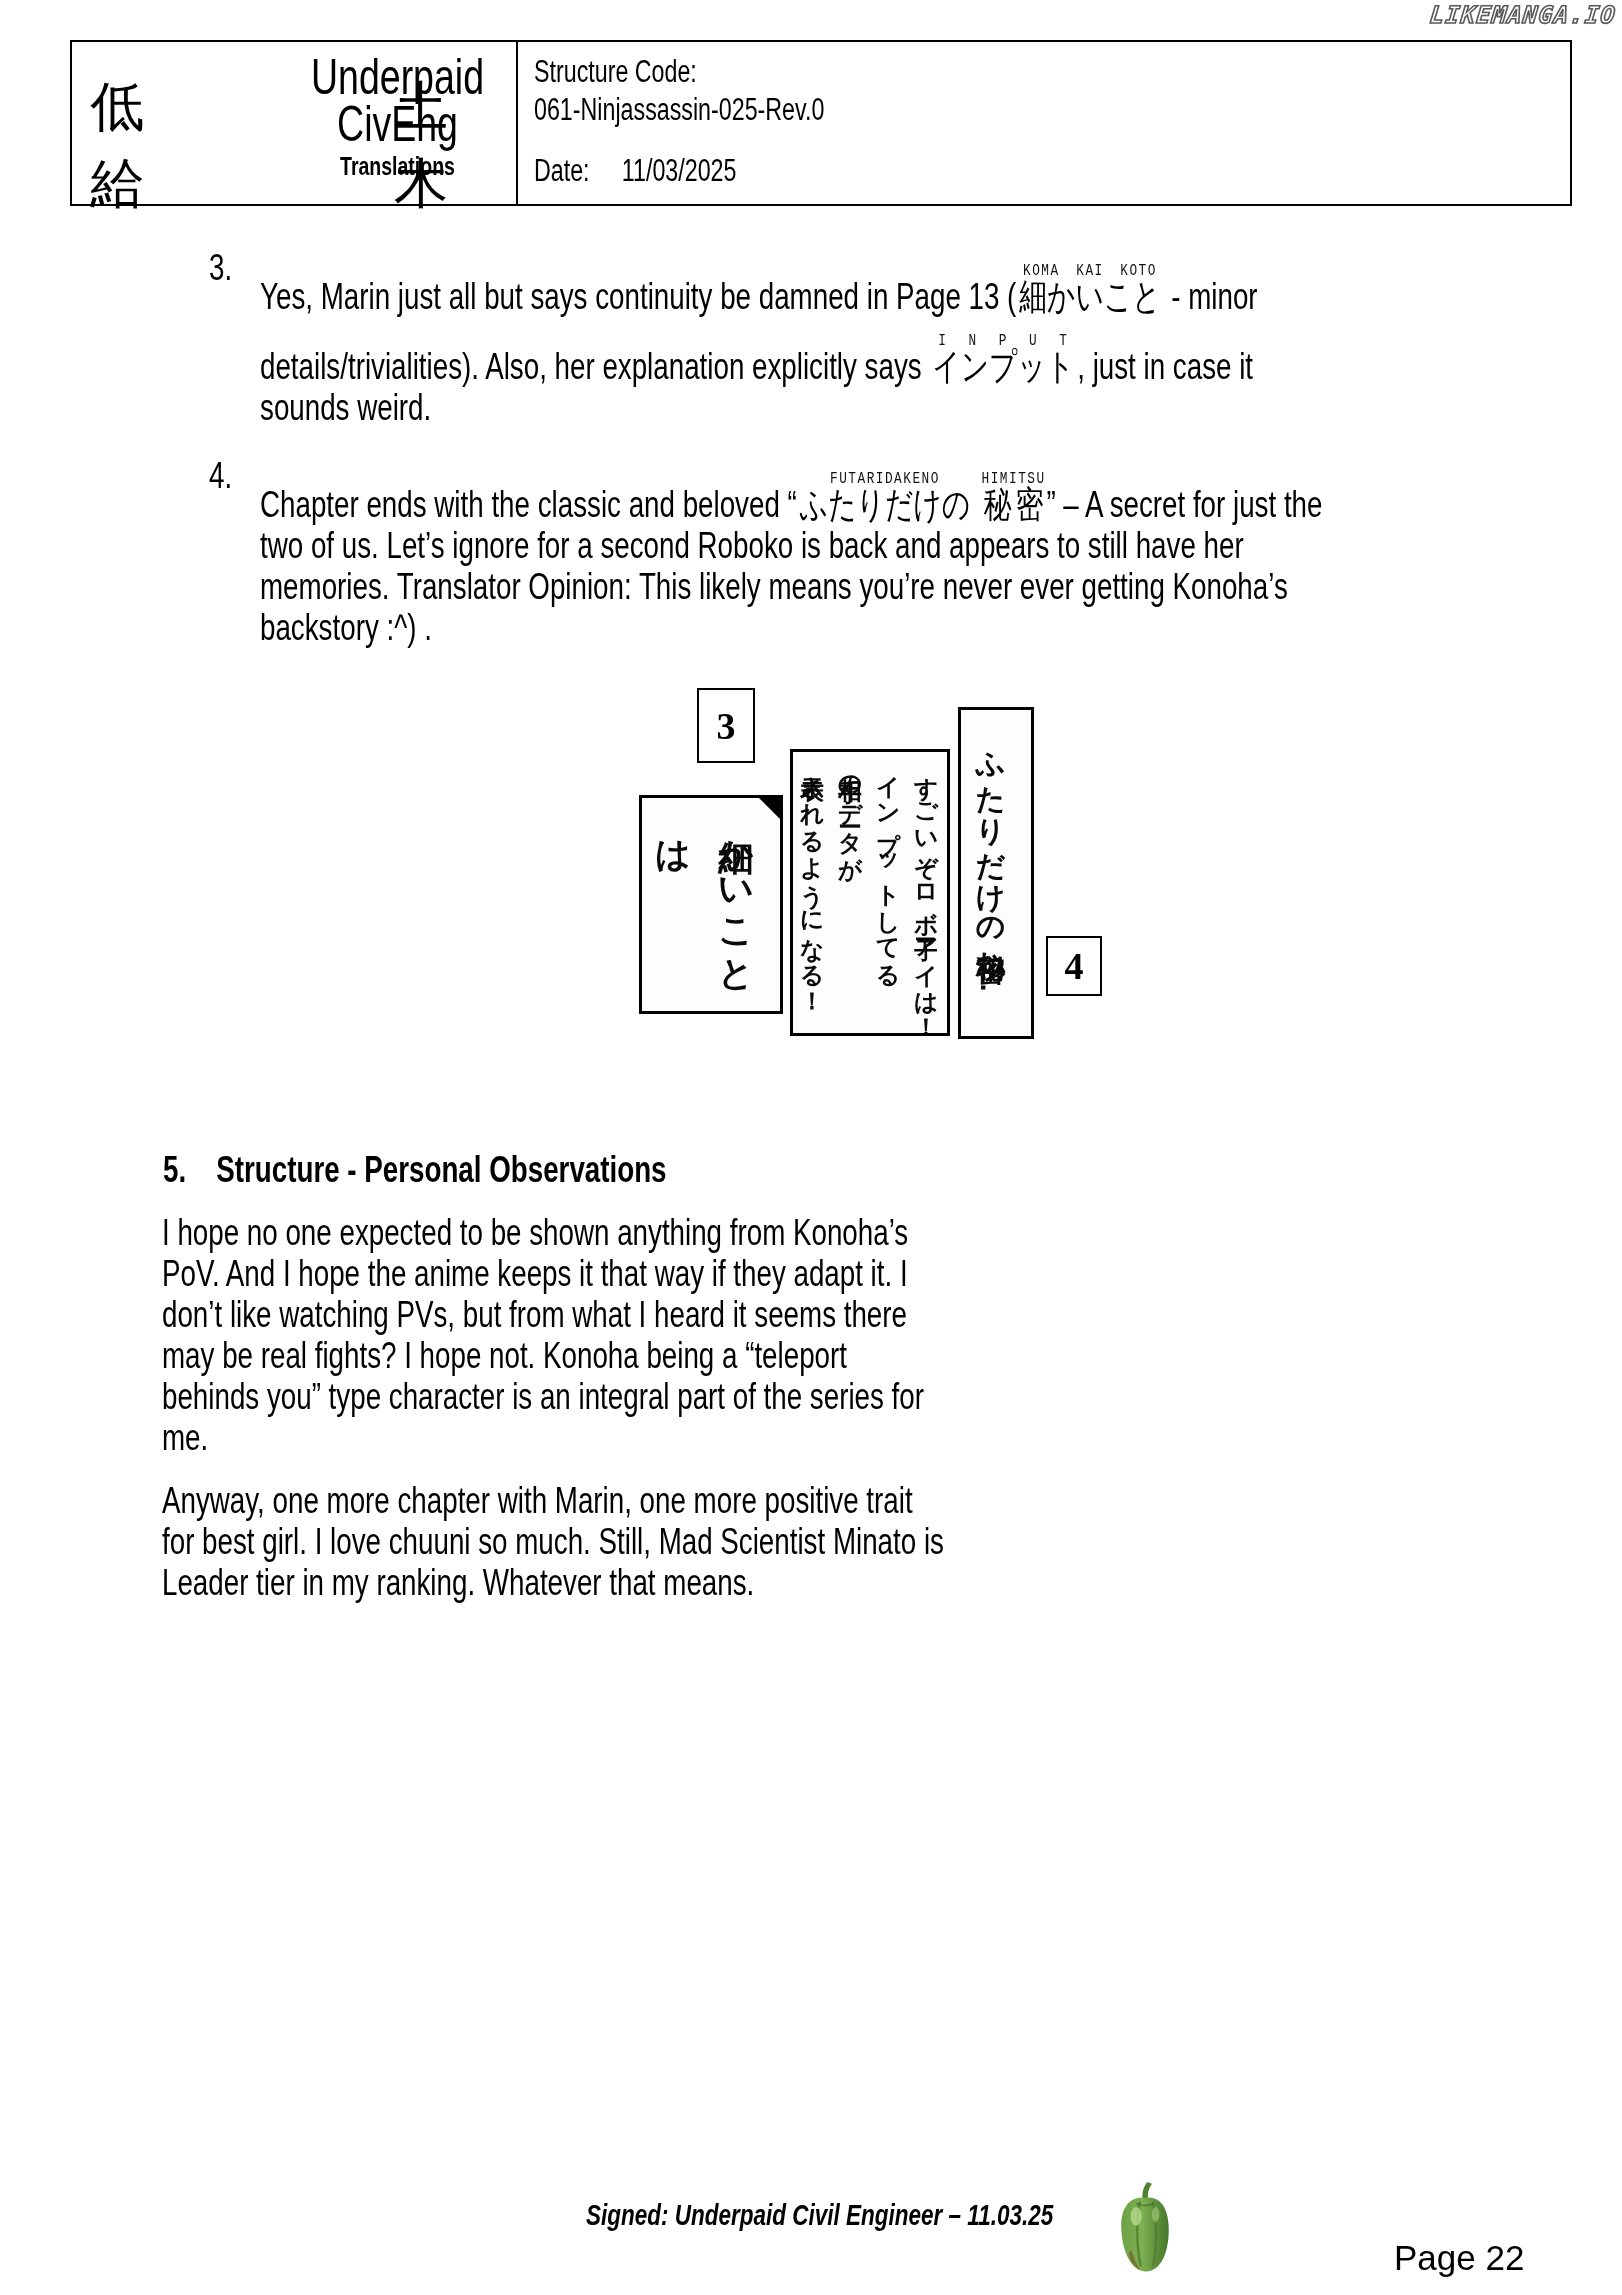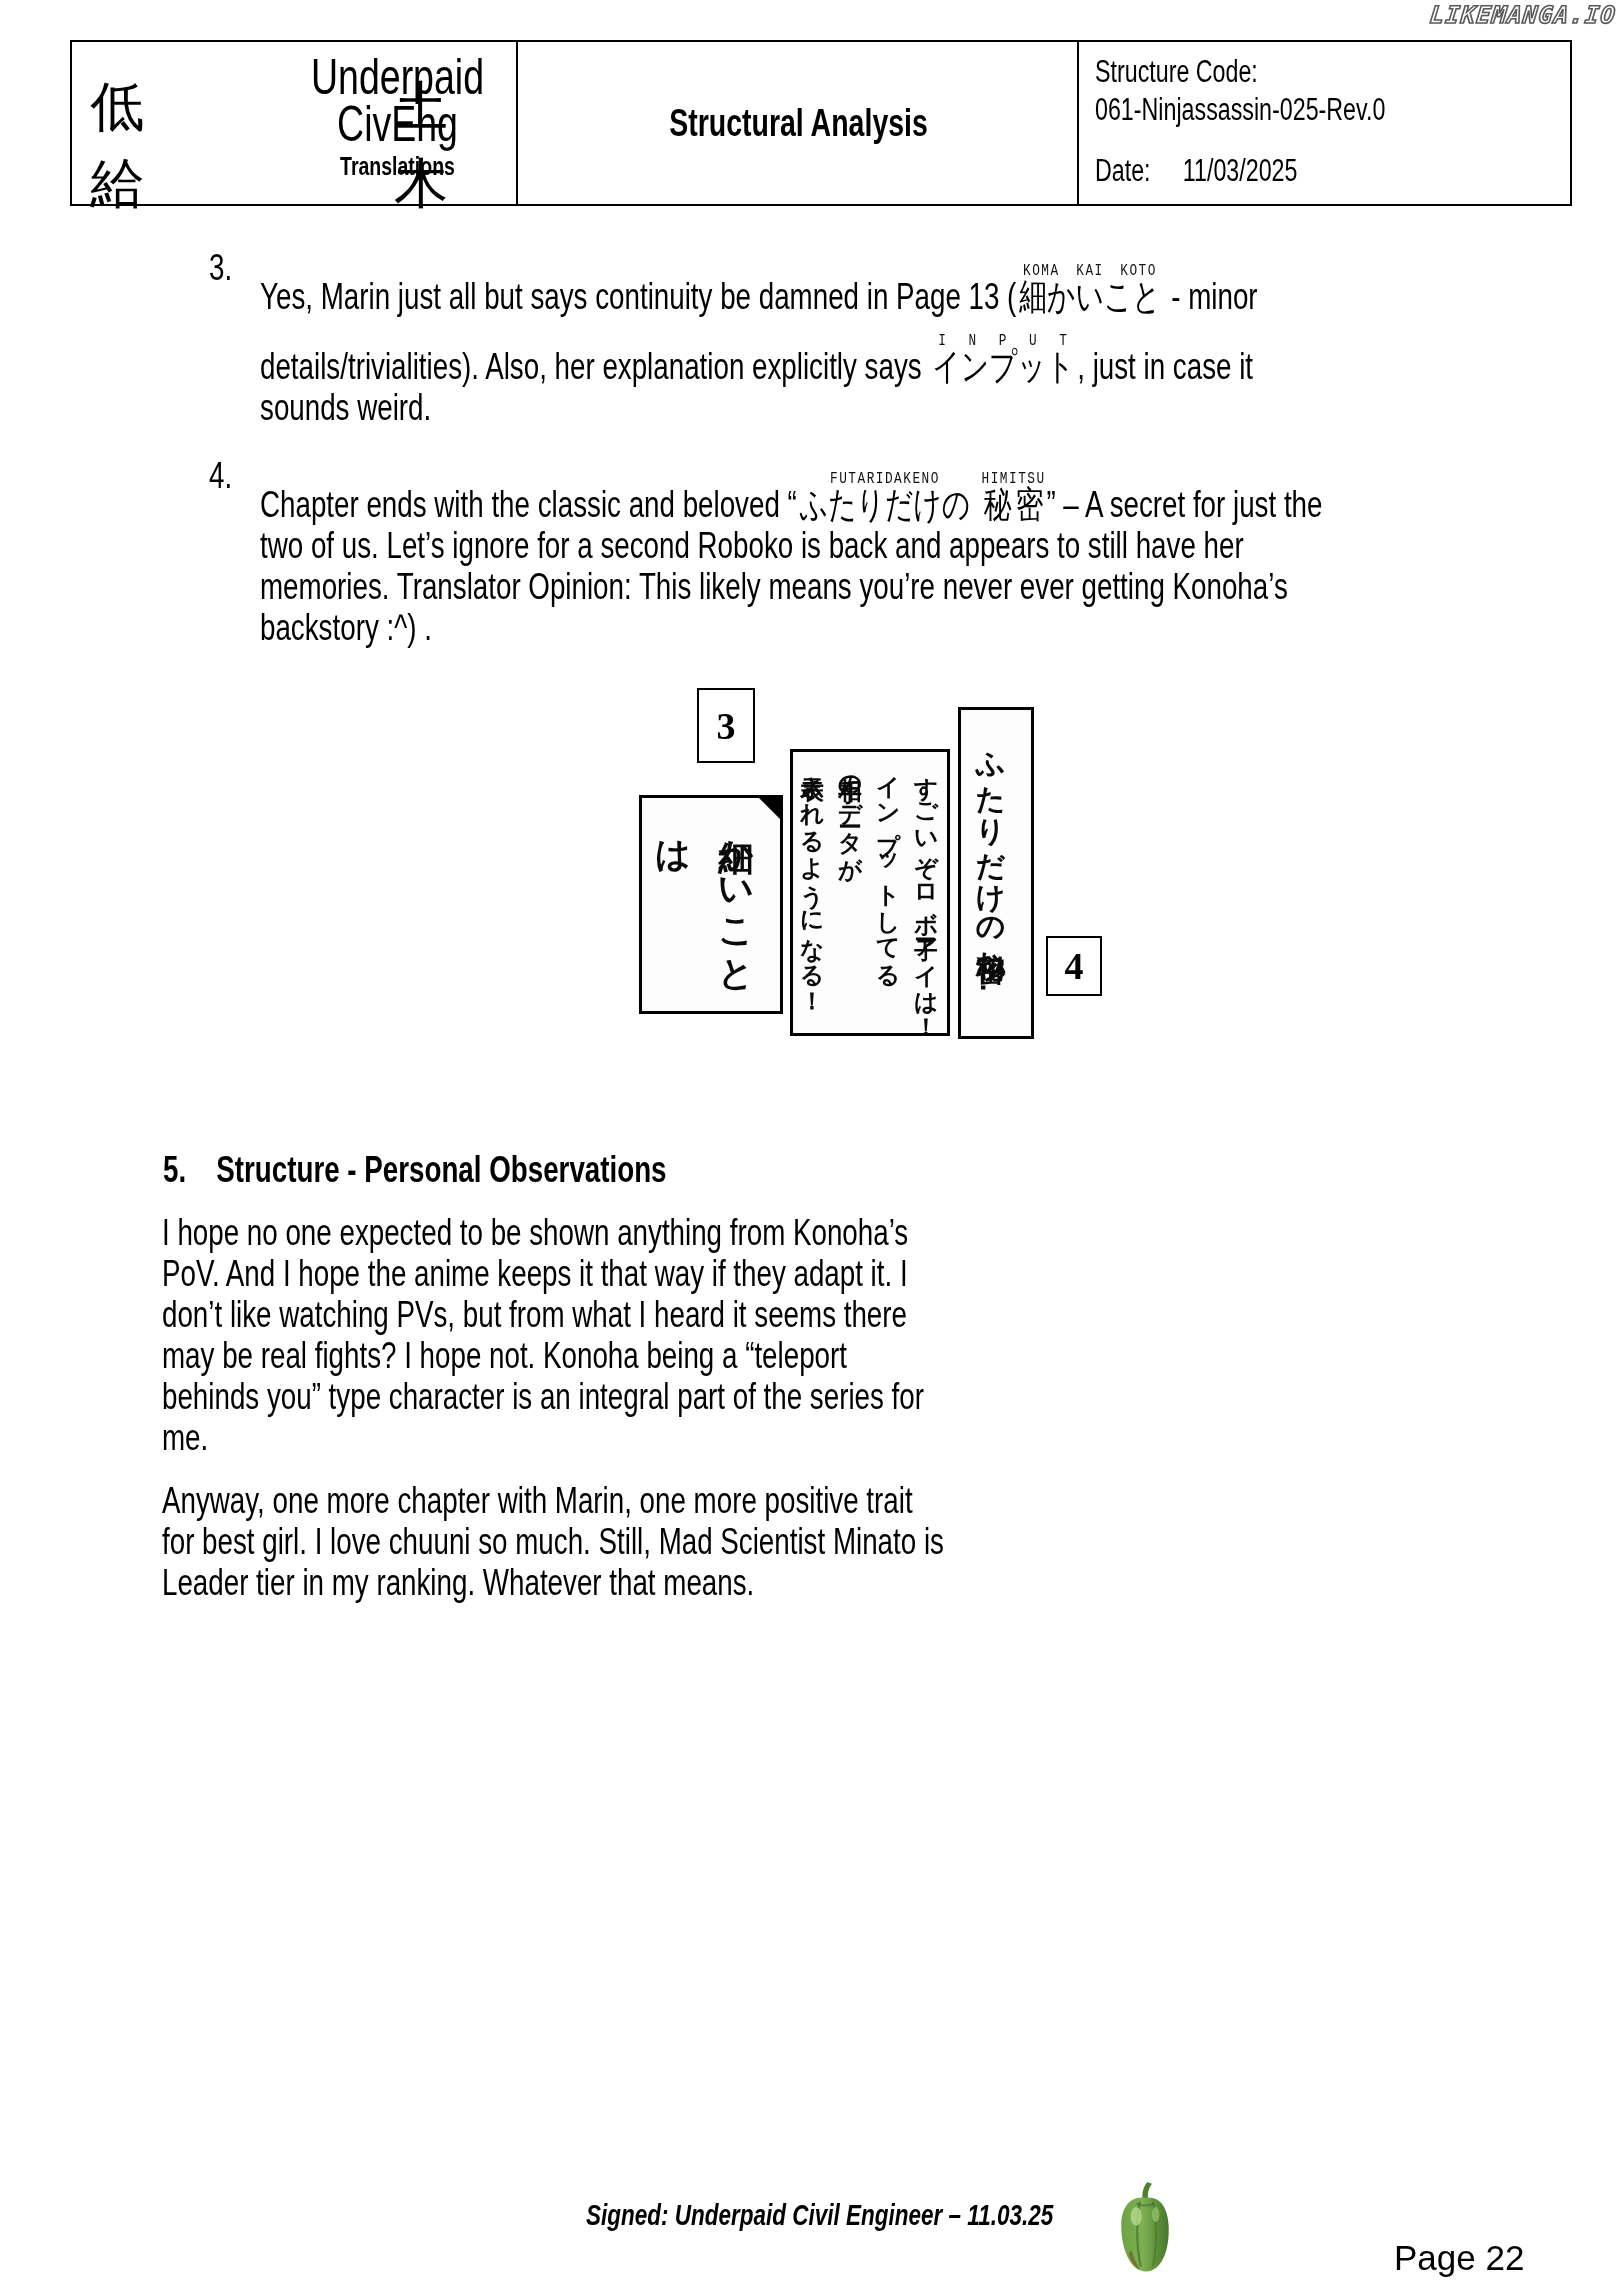--- a/index.html
+++ b/index.html
@@ -100,23 +100,20 @@
     <div class="hcell" id="cell-logo">
       <div class="kanji-col" id="kanji-left">低
 給</div>
       <div id="logo-name">
         <div class="l1 cx" style="transform-origin:50% 0;">Underpaid</div>
         <div class="l2 cx" style="transform-origin:50% 0;">CivEng</div>
         <div class="l3 cx" style="transform-origin:50% 0;">Translations</div>
       </div>
       <div class="kanji-col" id="kanji-right">土
 木</div>
-    </div>
-    <div class="hcell" id="cell-title">
-      <div id="doc-title">Structural Analysis</div>
     </div>
     <div class="hcell" id="cell-info">
       <div id="info-inner" class="cx">
         <div>Structure Code:</div>
         <div>061-Ninjassassin-025-Rev.0</div>
         <div id="info-date">
           <span>Date:</span>
           <span id="date-value">11/03/2025</span>
         </div>
       </div>

